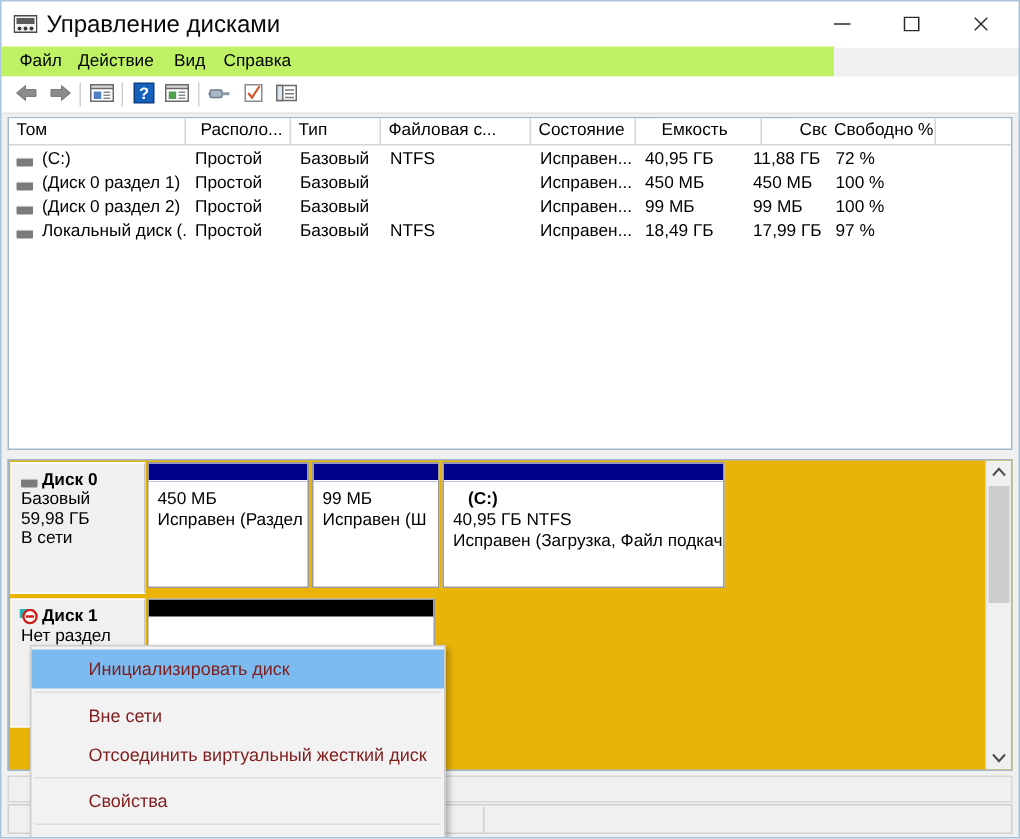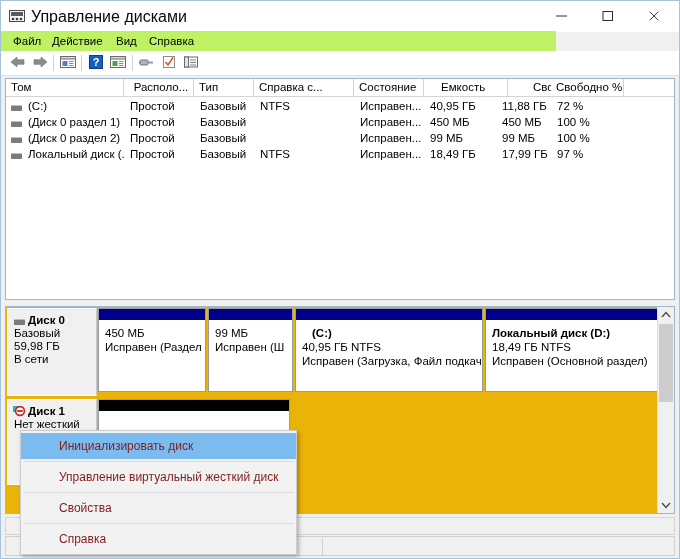--- a/index.html
+++ b/index.html
@@ -374,21 +374,21 @@
       </svg>
     </div>
   </div>
 
   <div id="listpane">
 
     <div id="list-header">
       <div class="col-head" style="left:0px;width:118px;">Том</div>
       <div class="col-head" style="left:118px;width:70px;text-align:center;">Располо...</div>
       <div class="col-head" style="left:188px;width:60px;">Тип</div>
-      <div class="col-head" style="left:248px;width:100px;">Справка с...</div>
+      <div class="col-head" style="left:248px;width:100px;">Файловая с...</div>
       <div class="col-head" style="left:348px;width:70px;">Состояние</div>
       <div class="col-head" style="left:430px;width:72px;">Емкость</div>
       <div class="col-head" style="left:490px;width:55px;margin-left:32px;">Свобод...</div>
       <div class="col-head" style="left:545px;width:73px;">Свободно %</div>
       <div class="col-head" style="left:618px;width:50px;border-right:none;"></div>
     </div>
 
     <div class="vrow" style="top:20px;">
       <span class="vol-icon"></span>
       <span class="vcell" style="left:22px;width:96px;">(C:)</span>
@@ -471,43 +471,35 @@
 
       <div class="part" style="left:289px;width:188px;height:84px;">
         <div class="part-cap"></div>
         <div class="part-body">
           <div class="part-line bold" style="padding-left:10px;">(C:)</div>
           <div class="part-line">40,95 ГБ NTFS</div>
           <div class="part-line">Исправен (Загрузка, Файл подкачки</div>
         </div>
       </div>
 
-      <div class="part" style="left:479px;width:176px;height:84px;">
-        <div class="part-cap"></div>
-        <div class="part-body">
-          <div class="part-line bold">Локальный диск  (D:)</div>
-          <div class="part-line">18,49 ГБ NTFS</div>
-          <div class="part-line">Исправен (Основной раздел)</div>
-        </div>
-      </div>
     </div>
 
     <div class="disk-row" style="top:92px;height:86px;">
       <div class="disk-info" style="top:0;height:86px;">
         <div class="disk-title">
           <span class="disk-err-icon">
             <svg width="13" height="12" viewBox="0 0 13 12">
               <rect x="0" y="0" width="6" height="6" fill="#2bb6b6"></rect>
               <circle cx="7" cy="5" r="4.4" fill="#ffffff" stroke="#cf2020" stroke-width="1.6"></circle>
               <line x1="4.2" y1="5" x2="9.8" y2="5" stroke="#cf2020" stroke-width="1.8"></line>
             </svg>
           </span>
           <span>Диск 1</span>
         </div>
-        <div class="disk-sub">Нет жесткий</div>
+        <div class="disk-sub">Нет раздел</div>
         <div class="disk-sub"></div>
         <div class="disk-sub"></div>
       </div>
 
       <div class="part unalloc" style="left:92px;width:192px;height:82px;">
         <div class="part-cap"></div>
         <div class="part-body">
           <div class="part-line bold"></div>
           <div class="part-line"></div>
           <div class="part-line"></div>
@@ -534,20 +526,21 @@
   <div id="legendbar"></div>
 
   <div id="statusbar">
     <div class="status-sep" style="left:196px;"></div>
     <div class="status-sep" style="left:316px;"></div>
   </div>
 
   <div id="ctxmenu">
     <div class="ctx-item selected">Инициализировать диск</div>
     <div class="ctx-sep"></div>
-    <div class="ctx-item">Управление виртуальный жесткий диск</div>
+    <div class="ctx-item">Вне сети</div>
+    <div class="ctx-item">Отсоединить виртуальный жесткий диск</div>
     <div class="ctx-sep"></div>
     <div class="ctx-item">Свойства</div>
     <div class="ctx-sep"></div>
     <div class="ctx-item">Справка</div>
   </div>
 
 </div>
 
 </body></html>

